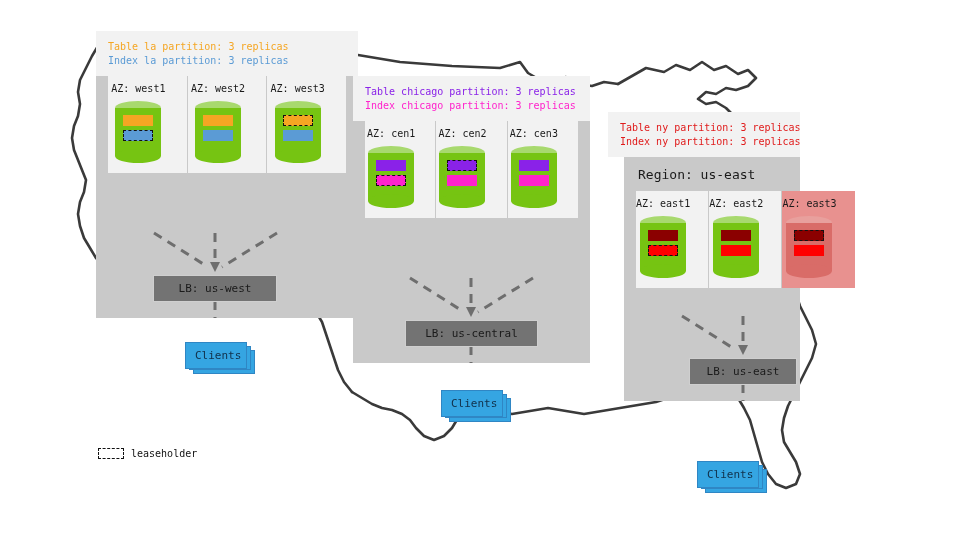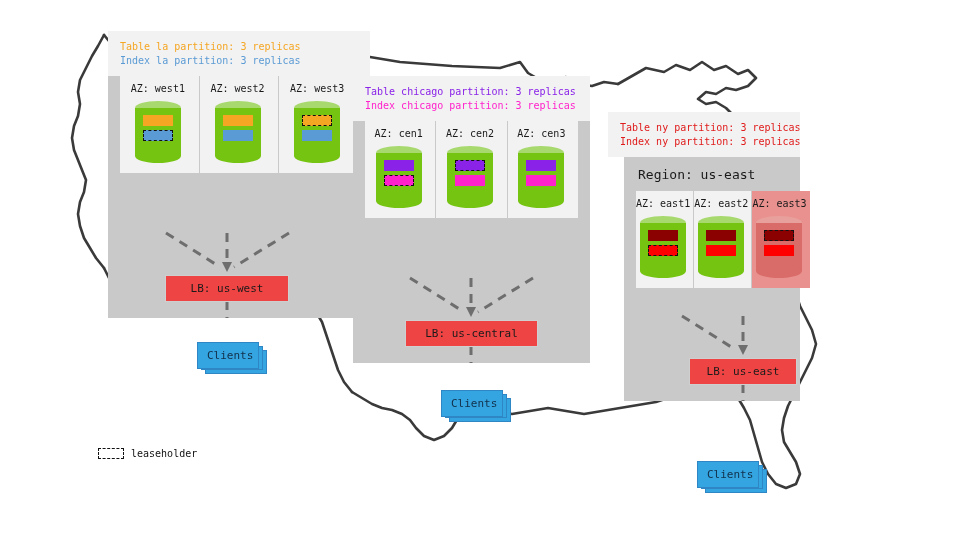--- a/index.html
+++ b/index.html
@@ -21,21 +21,21 @@
   }
   .legend-head div{white-space:nowrap;}
   .region-body{background:#c9c9c9;box-sizing:border-box;position:relative;}
   .region-title{
     font-size:13px;color:#1a1a1a;padding:10px 0 9px 14px;
     font-family:"DejaVu Sans Mono","Liberation Mono",monospace;
   }
   .az-row{display:flex;margin:0 12px;background:#c9c9c9;}
   .az{
     background:#f2f2f2;box-sizing:border-box;
-    flex:1 1 0;padding:7px 3px 10px 0;text-align:center;position:relative;
+    flex:1 1 0;padding:7px 18px 10px 0;text-align:center;position:relative;
     border-right:1px solid #c9c9c9;
   }
   .az:last-child{border-right:none;}
   .az.failed{background:#e8918f;}
   .az-label{font-size:10px;color:#1a1a1a;margin-bottom:7px;white-space:nowrap;}
 
   
   .cyl{position:relative;width:46px;height:62px;margin:0 auto;}
   .cyl .body{
     position:absolute;left:0;top:7px;width:46px;height:48px;
@@ -57,21 +57,21 @@
     width:30px;height:11px;margin:0 auto 4px auto;box-sizing:border-box;
     border:1px solid transparent;
   }
   .band.lease{border:1.5px dashed #111111;}
 
   
   .conn{position:absolute;z-index:4;}
 
   
   .lb{
-    position:absolute;background:#ef4444;border:1px solid #cfcfcf;
+    position:absolute;background:#737373;border:1px solid #cfcfcf;
     font-size:11px;color:#1a1a1a;text-align:center;
     padding:6px 10px;white-space:nowrap;z-index:6;box-sizing:border-box;
   }
 
   
   .clients{position:absolute;z-index:6;}
   .clients .sh{position:absolute;background:#35a5e2;border:1px solid #2f86c4;box-sizing:border-box;}
   .clients .front{
     position:relative;background:#35a5e2;border:1px solid #2f86c4;box-sizing:border-box;
     font-size:11px;color:#11304a;text-align:center;padding:6px 9px;white-space:nowrap;
@@ -122,21 +122,21 @@
                L222,306 L212,308 L202,306 L194,300 L188,292 L182,300
                L174,304 L164,302 L156,296 L150,288 L144,296 L136,300
                L126,298 L118,292 L112,284 L108,276 L104,268"></path>
 
       <path d="M104,268 L96,258 L90,248 L84,238 L80,226 L78,214 L80,202
                L84,192 L86,180 L82,170 L78,160 L74,150 L72,138 L74,126
                L78,116 L80,104 L78,92 L80,80 L86,68 L92,56 L98,46 L104,35"></path>
     </g>
   </svg>
 
-  <div class="region" style="left:108px;top:31px;width:262px;">
+  <div class="region" style="left:96px;top:31px;width:262px;">
     <div class="legend-head">
       <div style="color:#F5A623">Table la partition: 3 replicas</div>
       <div style="color:#5B9BD5">Index la partition: 3 replicas</div>
     </div>
     <div class="region-body" style="height:242px;">
 
       <div class="az-row">
         <div class="az">
           <div class="az-label">AZ: west1</div>
           <div class="cyl">

